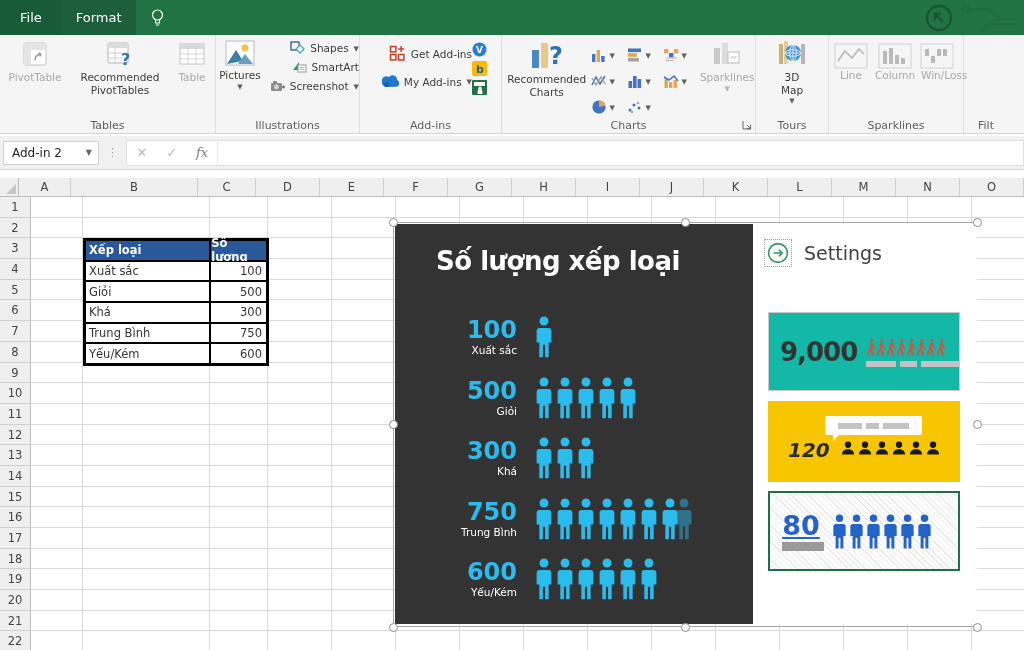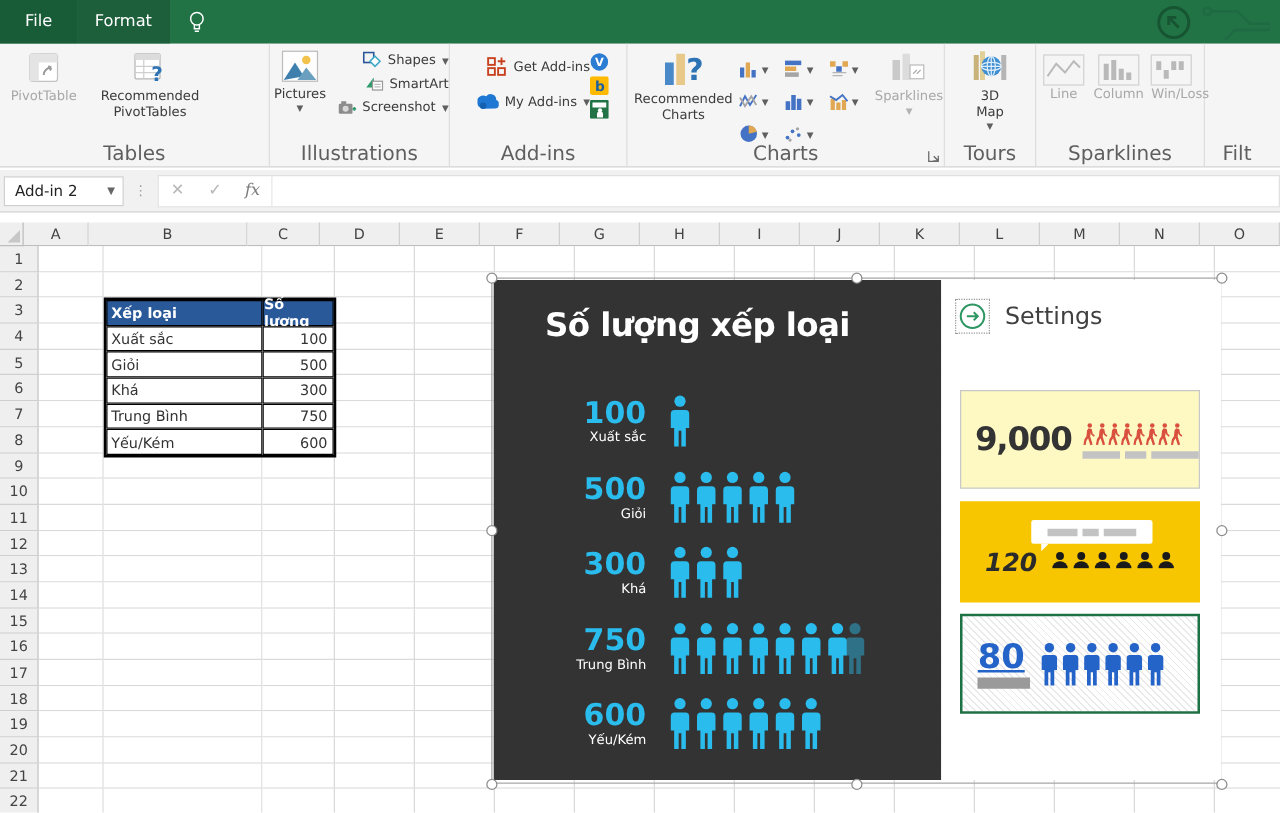--- a/index.html
+++ b/index.html
@@ -12,21 +12,21 @@
   .tab-file { background:#185c37; padding:0 20px; }
   .tab.active { background:#f5f5f5; color:#217346; }
   .tab-format { background:#1d5f3b; }
   .tellme { display:flex; align-items:center; gap:8px; margin-left:14px; }
   .watermark { position:absolute; right:70px; top:3px; opacity:.85; }
   .circuit { position:absolute; right:8px; top:4px; opacity:.6; }
 
   
   .ribbon { position:absolute; left:0; top:35px; width:1024px; height:99px; background:#f5f5f5; border-bottom:1px solid #d5d5d5; display:flex; }
   .rgroup { position:relative; height:100%; border-right:1px solid #dedede; flex:none; }
-  .glabel { position:absolute; bottom:1px; left:0; right:0; text-align:center; font-size:16px; color:#5f5f5f; white-space:nowrap; overflow:hidden; }
+  .glabel { position:absolute; bottom:1px; left:0; right:0; text-align:center; font-size:11px; color:#5f5f5f; white-space:nowrap; overflow:hidden; }
   .gcontent { display:flex; height:80px; align-items:flex-start; }
   .bigbtn { display:flex; flex-direction:column; align-items:center; padding-top:5px; height:80px; font-size:10.5px; color:#3c3c3c; text-align:center; line-height:1.2; }
   .bigbtn .lbl { margin-top:3px; }
   .bigbtn.disabled { color:#a8a8a8; }
   .caret { font-size:7px; color:#5f5f5f; line-height:1; margin-top:2px; }
   .disabled .caret { color:#b3b3b3; }
   .stack { display:flex; flex-direction:column; justify-content:flex-start; padding-top:6px; gap:5px; }
   .rowbtn { display:flex; align-items:center; gap:5px; font-size:10.5px; color:#3c3c3c; white-space:nowrap;justify-content:flex-end; }
   .chartgrid { display:grid; grid-template-columns:repeat(3,36px); grid-auto-rows:26px; padding-top:7px; }
   .cg-item { display:flex; align-items:center; gap:2px; }
@@ -76,21 +76,21 @@
   .person.faded { opacity:.45; margin-left:-7px; }
 
   
   .settings { position:absolute; left:753px; top:224px; width:224px; height:400px; background:#fff; z-index:4; }
   .set-head { position:absolute; left:12px; top:16px; display:flex; align-items:center; }
   .set-icon { outline:1px dotted #999; padding:2px; line-height:0; }
   .set-title { font-size:19px; color:#404040; margin-left:13px; }
   .set-tabs { position:absolute; left:16px; top:56px; display:flex; gap:19px; font-size:13.5px; color:#595959;margin-top:32px; }
   .set-tab.active { color:#217346; }
   .card { position:absolute; left:15px; width:192px; }
-  .card1 { top:88px; height:79px; border:1px solid #c8c8c8; background:#fef9c3; display:flex; align-items:center; padding-left:11px; }
+  .card1 { top:88px; height:79px; border:1px solid #c8c8c8; background:#14b8a6; display:flex; align-items:center; padding-left:11px; }
   .c1-val { font-size:26px; font-weight:bold; color:#333; letter-spacing:-1px; }
   .c1-right { margin-left:9px; }
   .c1-people { display:flex; }
   .walker { width:11px; height:22px; fill:#d9503f; flex:none; margin-right:-1px; }
   .c1-bars { display:flex; gap:4px; margin-top:2px; }
   .c1-bars div { height:6px; background:#c3c3c3; }
   .card2 { top:177px; height:81px; background:#f7c600; }
   .bubble { position:absolute; left:57px; top:15px; width:97px; height:19px; background:#fff; border-radius:2px; display:flex; align-items:center; justify-content:center; gap:4px; }
   .bubble div { height:6px; background:#c3c3c3; }
   .bubble:after { content:""; position:absolute; left:8px; bottom:-6px; border:6px solid transparent; border-top-color:#fff; border-left-color:#fff; border-width:6px 6px 0 0; }
@@ -158,20 +158,30 @@
         <span class="icn">
             <svg width="28" height="28" viewBox="0 0 28 28">
               <rect x="2" y="3" width="20" height="20" rx="1" fill="#fff" stroke="#b5b5b5"></rect>
               <rect x="2" y="3" width="20" height="5" fill="#dcdcdc"></rect>
               <path d="M9 8 V23 M2 13 H22 M2 18 H22" stroke="#cfcfcf"></path>
               <text x="15" y="25" font-size="16" font-weight="bold" fill="#2e74b5">?</text>
             </svg>
           </span>
         <span class="lbl" style="width:92px">Recommended PivotTables</span>
       </div>
+      <div class="bigbtn disabled" style="width:44px">
+        <span class="icn">
+            <svg width="28" height="28" viewBox="0 0 28 28">
+              <rect x="2" y="4" width="24" height="20" fill="#fff" stroke="#c2c2c2"></rect>
+              <rect x="2" y="4" width="24" height="5" fill="#dadada"></rect>
+              <path d="M10 4 V24 M18 4 V24 M2 14 H26 M2 19 H26" stroke="#d5d5d5"></path>
+            </svg>
+          </span>
+        <span class="lbl">Table</span>
+      </div>
     </div>
     <div class="glabel">Tables</div>
   </div>
 
   <div class="rgroup" style="width:144px">
     <div class="gcontent">
       <div class="bigbtn" style="width:48px">
         <span class="icn">
             <svg width="30" height="26" viewBox="0 0 30 26">
               <rect x="1" y="1" width="28" height="24" fill="#fdfdfd" stroke="#bcbcbc"></rect>

